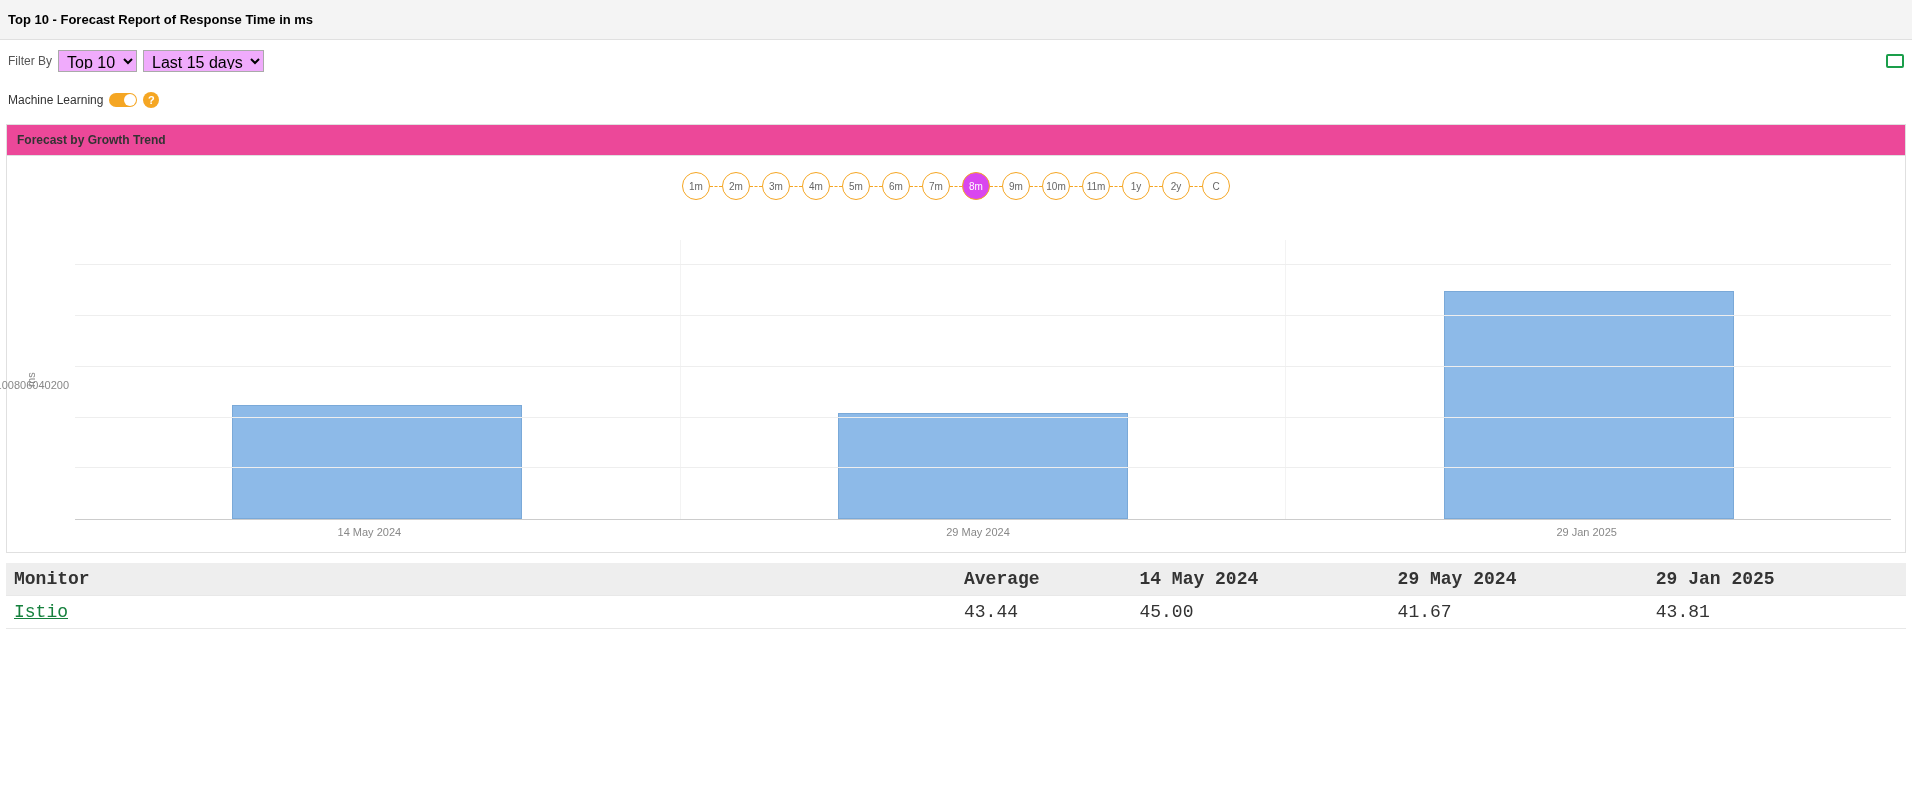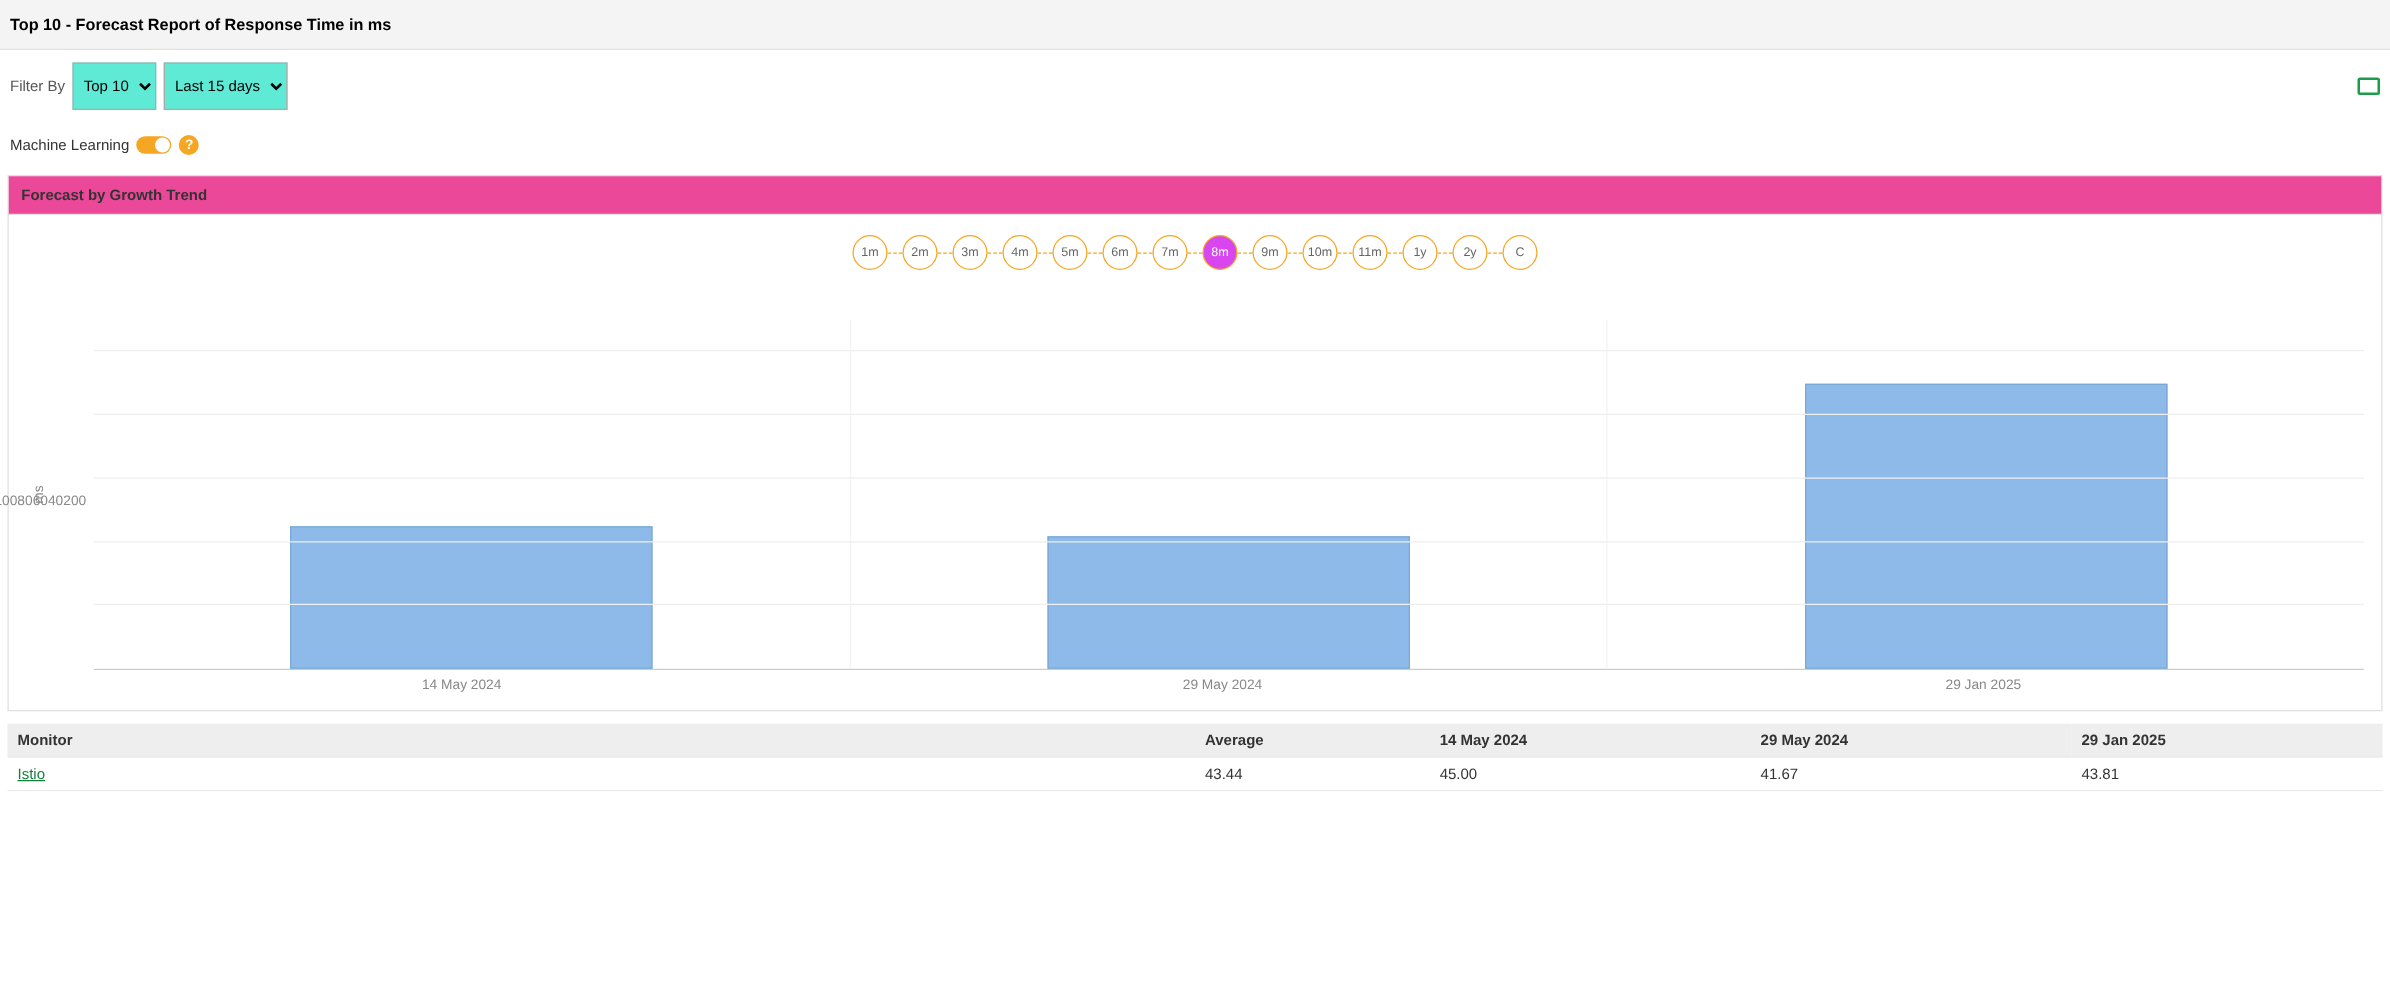--- a/index.html
+++ b/index.html
@@ -20,25 +20,25 @@
   }
   .filter-row {
     padding: 10px 8px;
     display: flex;
     align-items: center;
     position: relative;
   }
   .filter-label { color: #555; margin-right: 6px; }
   .sel {
     border: 1px solid #aaa;
-    background: #5eead4;
-    font-size: 12px;
+    background: #f0abfc;
+    font-size: 16px;
     padding: 2px 4px;
     margin-right: 6px;
-    height: 38px;
+    height: 22px;
   }
   .export-icon {
     position: absolute;
     right: 8px;
     width: 18px;
     height: 14px;
     border: 2px solid #1a9e4a;
     border-radius: 2px;
   }
   .ml-row {
@@ -177,21 +177,22 @@
     padding: 6px 4px 8px;
     color: #888;
     font-size: 11px;
   }
   .x-labels div { flex: 1; text-align: center; }
 
   .data-table {
     width: calc(100% - 12px);
     margin: 10px 6px 0;
     border-collapse: collapse;
-    font-size: 12px;
+    font-size: 18px;
+    font-family: Liberation Mono, monospace;
   }
   .data-table th, .data-table td {
     text-align: left;
     padding: 6px 8px;
     border-bottom: 1px solid #e8e8e8;
   }
   .data-table th {
     background: #eee;
     font-weight: bold;
     color: #333;

